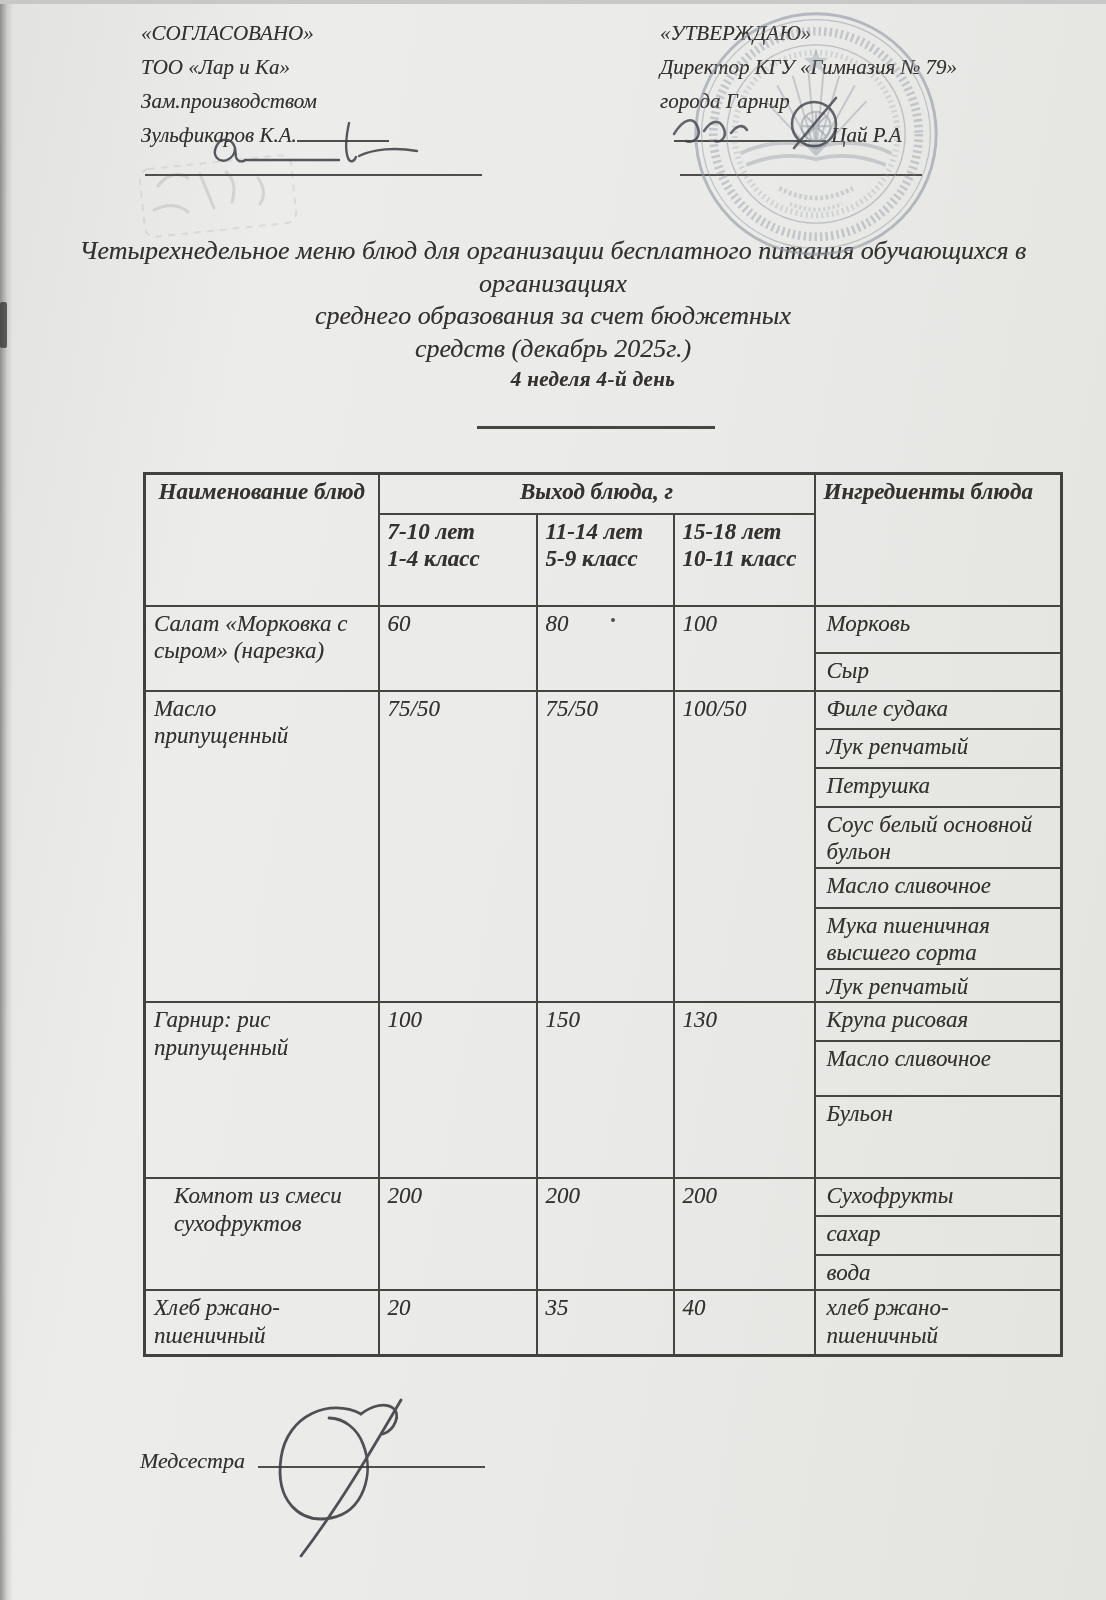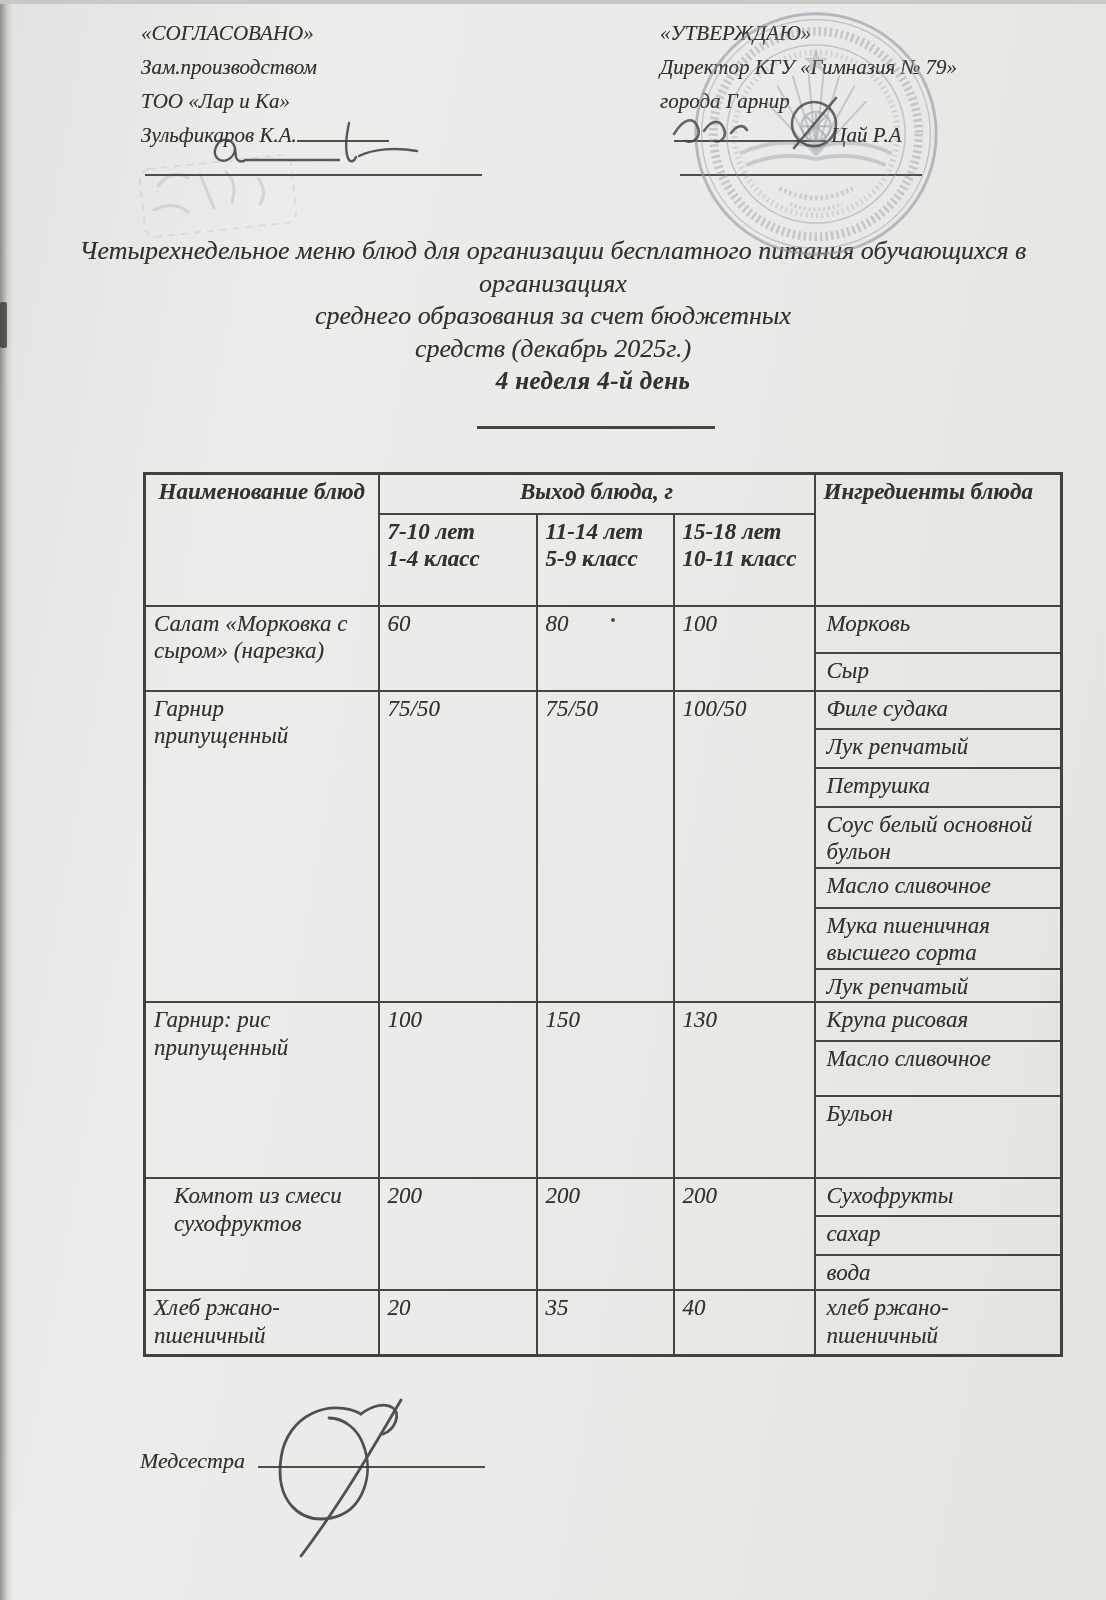--- a/index.html
+++ b/index.html
@@ -19,21 +19,21 @@
   
   .approval{position:absolute;font-size:21px;line-height:34px;}
   .approval-left{left:141px;top:12px;width:420px;}
   .approval-right{left:660px;top:12px;width:420px;}
   .u{display:inline-block;height:16px;border-bottom:2px solid #4e4e4a;}
   .sig-row{position:relative;height:34px;}
   .seal{position:absolute;left:690px;top:4px;width:252px;height:252px;z-index:3;pointer-events:none;}
   .sig-svg{position:absolute;z-index:4;pointer-events:none;}
   
   .title{position:absolute;top:231px;left:63px;width:980px;text-align:center;font-size:26px;line-height:32.5px;}
-  .subtitle{position:absolute;top:363px;left:80px;width:1026px;text-align:center;font-size:25px;font-weight:bold;letter-spacing:.4px;}
+  .subtitle{position:absolute;top:363px;left:80px;width:1026px;text-align:center;font-size:21px;font-weight:bold;letter-spacing:.4px;}
   .subtitle-line{position:absolute;top:422px;left:477px;width:238px;height:2.5px;background:#47473f;}
   
   table.menu{position:absolute;top:468px;left:143px;width:917px;border-collapse:collapse;table-layout:fixed;
     border:3px solid #41413d;}
   .menu th,.menu td{border:2px solid #45453f;vertical-align:top;padding:3px 8px 1px 8px;
     font-size:23px;line-height:27.5px;white-space:pre-line;text-align:left;font-weight:normal;
     text-shadow:0 0 .5px rgba(70,68,64,.5);}
   .menu th{font-weight:bold;}
   .menu th.center{text-align:center;}
   .menu td.ing{padding-left:11px;}
@@ -52,22 +52,22 @@
   <div class="edge-mark"></div>
   <svg class="smudge" viewBox="0 0 226 120">
     <g fill="none" stroke="#7c828a" stroke-linecap="round">
       <rect x="14" y="20" width="152" height="68" rx="10" transform="rotate(-6 90 54)" stroke-dasharray="5 8" opacity=".16" stroke-width="2"></rect>
       <path d="M30,44 q14,-18 30,-8 M26,68 q20,-10 34,2 M72,32 l14,34 M98,30 q12,10 6,30 M130,36 q10,14 2,26" opacity=".22" stroke-width="3"></path>
     </g>
   </svg>
 
   <div class="approval approval-left">
     <div class="txt">«СОГЛАСОВАНО»</div>
+    <div class="txt">ТОО «Лар и Ка»</div>
     <div class="txt">Зам.производством</div>
-    <div class="txt">ТОО «Лар и Ка»</div>
     <div><span class="txt">Зульфикаров К.А.</span><span class="u" style="width:92px"></span></div>
     <div class="sig-row"><span class="u" style="width:337px;margin-left:4px"></span></div>
     <svg class="sig-svg" style="left:28px;top:100px;width:330px;height:62px" viewBox="0 0 330 62">
       <g fill="none" stroke="#3c3e46" stroke-width="2.4" opacity=".85" stroke-linecap="round">
         <path d="M66,32 c-3,-11 -15,-11 -19,-1 c-4,9 3,16 11,13 c5,-2 8,-7 8,-12 l1,9 c1,4 4,5 8,4"></path>
         <path d="M76,44 h94"></path>
         <path d="M180,7 c-3,14 -4,27 -1,35 c2,5 6,4 8,-1"></path>
         <path d="M190,40 c14,-7 36,-9 58,-5"></path>
       </g>
     </svg>
@@ -152,21 +152,21 @@
         <td rowspan="2">60</td>
         <td rowspan="2"><span>80</span><span class="speck"></span></td>
         <td rowspan="2">100</td>
         <td class="ing">Морковь</td>
       </tr>
       <tr style="height:38px">
           <td class="ing">Сыр</td>
         </tr>
 
       <tr style="height:38px">
-        <td rowspan="7" class="dish">Гарнир
+        <td rowspan="7" class="dish">Масло
 припущенный</td>
         <td rowspan="7">75/50</td>
         <td rowspan="7">75/50</td>
         <td rowspan="7">100/50</td>
         <td class="ing">Филе судака</td>
       </tr>
       <tr style="height:39px">
           <td class="ing">Лук репчатый</td>
         </tr>
       <tr style="height:39px">

